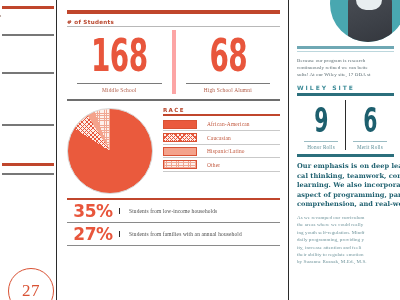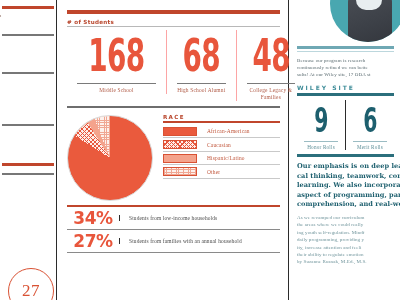--- a/index.html
+++ b/index.html
@@ -52,21 +52,21 @@
     color:#b8442a;margin:0 0 1px 0;
   }
   .sub-rule{height:1px;background:#b8b8b8;margin-bottom:3px;}
 
   
   .stats{display:flex;align-items:flex-start;margin-top:2px;}
   .stat{
     flex:1;text-align:center;position:relative;
     padding:0 4px;box-sizing:border-box;
   }
-  .stat + .stat{border-left:1px solid #fca5a5;}
+  .stat + .stat{border-left:4px solid #fca5a5;}
   .stat-num{
     font-family:"DejaVu Sans",sans-serif;
     font-weight:bold;
     font-size:45px;line-height:52px;
     color:#e8563c;letter-spacing:-1px;
     transform:scaleX(.62);
   }
   .stat-urule{height:1.6px;background:#7a7a7a;margin:1px 6px 3px 6px;}
   .stat-lab{
     font-size:5.4px;line-height:7px;color:#b05a45;
@@ -223,25 +223,20 @@
       <div class="stat">
         <div class="stat-num">168</div>
         <div class="stat-urule"></div>
         <div class="stat-lab">Middle School</div>
       </div>
       <div class="stat">
         <div class="stat-num">68</div>
         <div class="stat-urule"></div>
         <div class="stat-lab">High School Alumni</div>
       </div>
-      <div class="stat">
-        <div class="stat-num">48</div>
-        <div class="stat-urule"></div>
-        <div class="stat-lab">College Legacy &amp; Families</div>
-      </div>
     </div>
 
     <div class="mid-rule"></div>
 
     <div class="race-wrap">
       <div class="pie-box">
         <div class="pie" id="pie" style="background: conic-gradient(rgb(234, 90, 61) 0deg, rgb(234, 90, 61) 302.4deg, rgb(242, 169, 143) 302.4deg, rgb(242, 169, 143) 327.6deg, rgb(244, 163, 140) 327.6deg, rgb(244, 163, 140) 338.4deg, rgb(250, 219, 208) 338.4deg, rgb(250, 219, 208) 360deg);">
             <div style="position: absolute; inset: 0px; border-radius: 50%; background: repeating-linear-gradient(45deg, rgb(232, 86, 60) 0px, rgb(232, 86, 60) 0.8px, transparent 0.8px, transparent 3px), repeating-linear-gradient(-45deg, rgb(232, 86, 60) 0px, rgb(232, 86, 60) 0.8px, transparent 0.8px, transparent 3px), rgb(253, 238, 233); mask: conic-gradient(from 302.4deg, rgb(0, 0, 0) 0deg, rgb(0, 0, 0) 25.2deg, transparent 25.2deg);"></div>
             <div style="position: absolute; inset: 0px; border-radius: 50%; background: repeating-linear-gradient(0deg, rgb(240, 167, 147) 0px, rgb(240, 167, 147) 0.7px, transparent 0.7px, transparent 2.4px), repeating-linear-gradient(90deg, rgb(240, 167, 147) 0px, rgb(240, 167, 147) 0.7px, transparent 0.7px, transparent 2.4px), rgb(253, 241, 236); mask: conic-gradient(from 338.4deg, rgb(0, 0, 0) 0deg, rgb(0, 0, 0) 21.6deg, transparent 21.6deg);"></div>
           </div>
@@ -272,21 +267,21 @@
           <span class="swatch sw-dot"></span>
           <span class="legend-lab">Other</span>
         </div>
         <div class="legend-sep"></div>
       </div>
     </div>
 
     <div class="pct-rule"></div>
 
     <div class="pct-row">
-      <div class="pct-num">34%</div>
+      <div class="pct-num">35%</div>
       <div class="pct-txt">Students from low-income households</div>
     </div>
     <div class="pct-row">
       <div class="pct-num">27%</div>
       <div class="pct-txt">Students from families with an annual household</div>
     </div>
   </div>
 
   <div class="col-right">
     <div class="photo">

